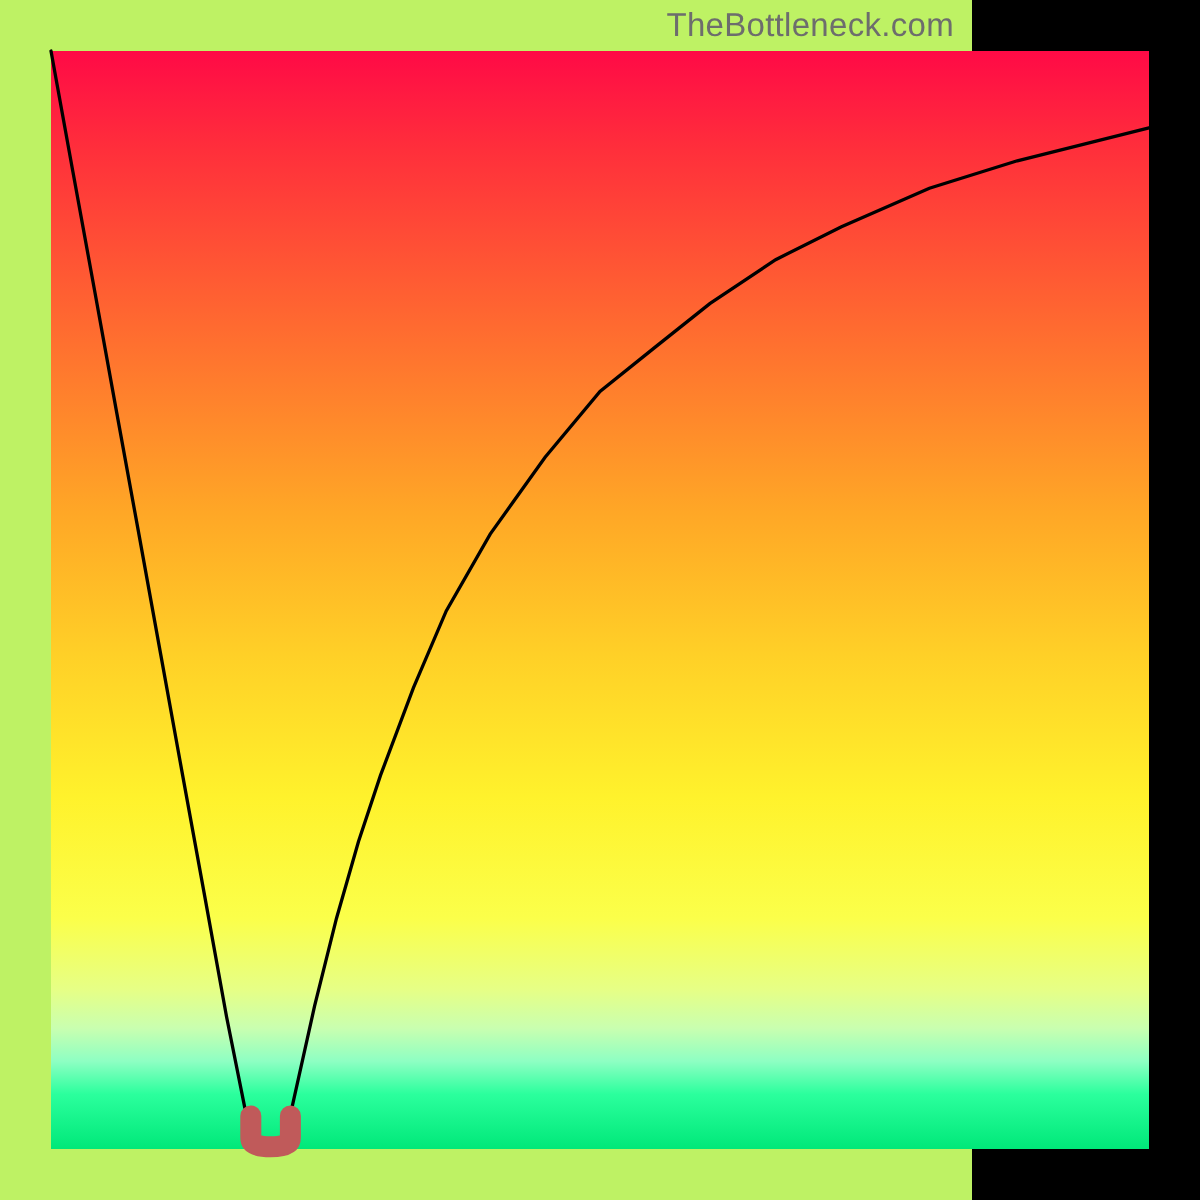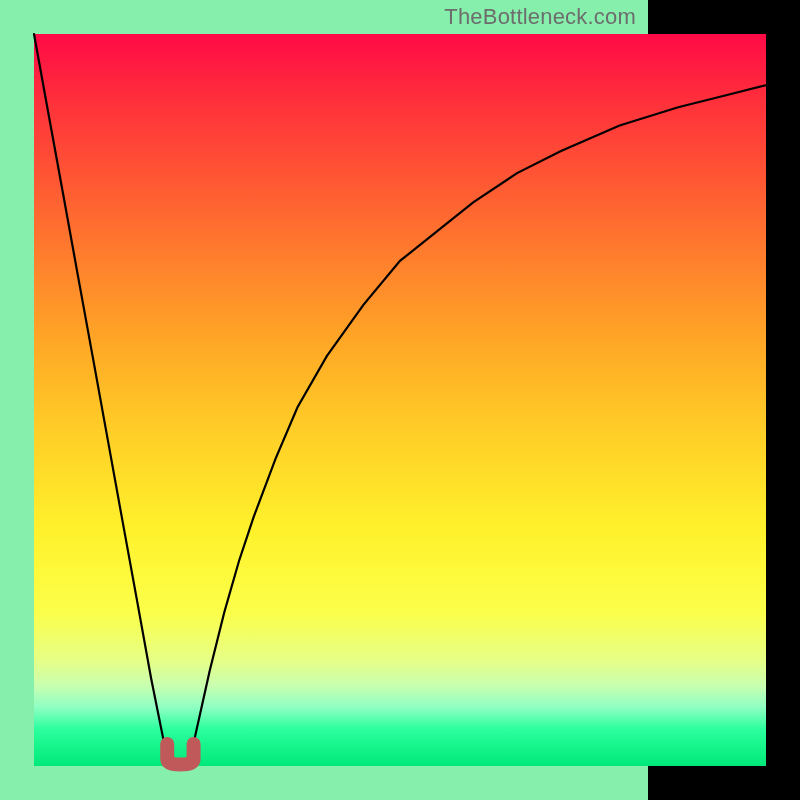--- a/index.html
+++ b/index.html
@@ -10,21 +10,21 @@
     background: #000;
     overflow: hidden;
     font-family: Arial, Helvetica, sans-serif;
   }
   .frame {
     position: absolute;
     left: 0;
     top: 0;
     width: 648px;
     height: 800px;
-    background: #86efac;
+    background: #bef264;
   }
   .plot {
     position: absolute;
     left: 34px;
     top: 34px;
     width: 732px;
     height: 732px;
     background: linear-gradient(to bottom,
       #ff0a46 0%,
       #ff2f3b 9%,

